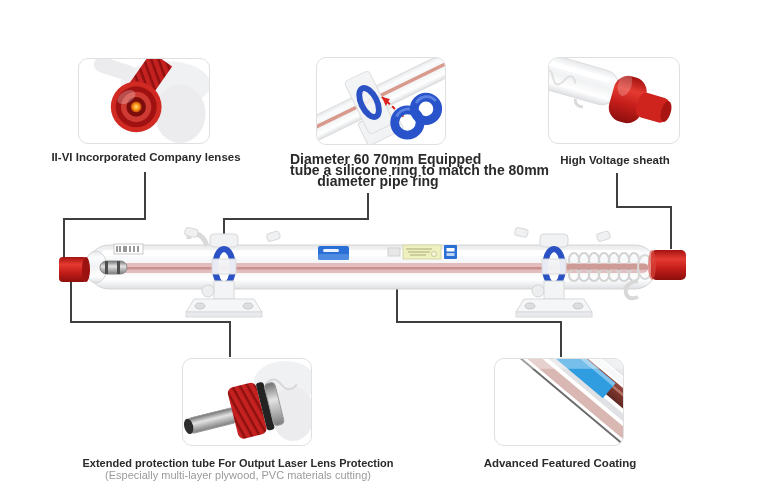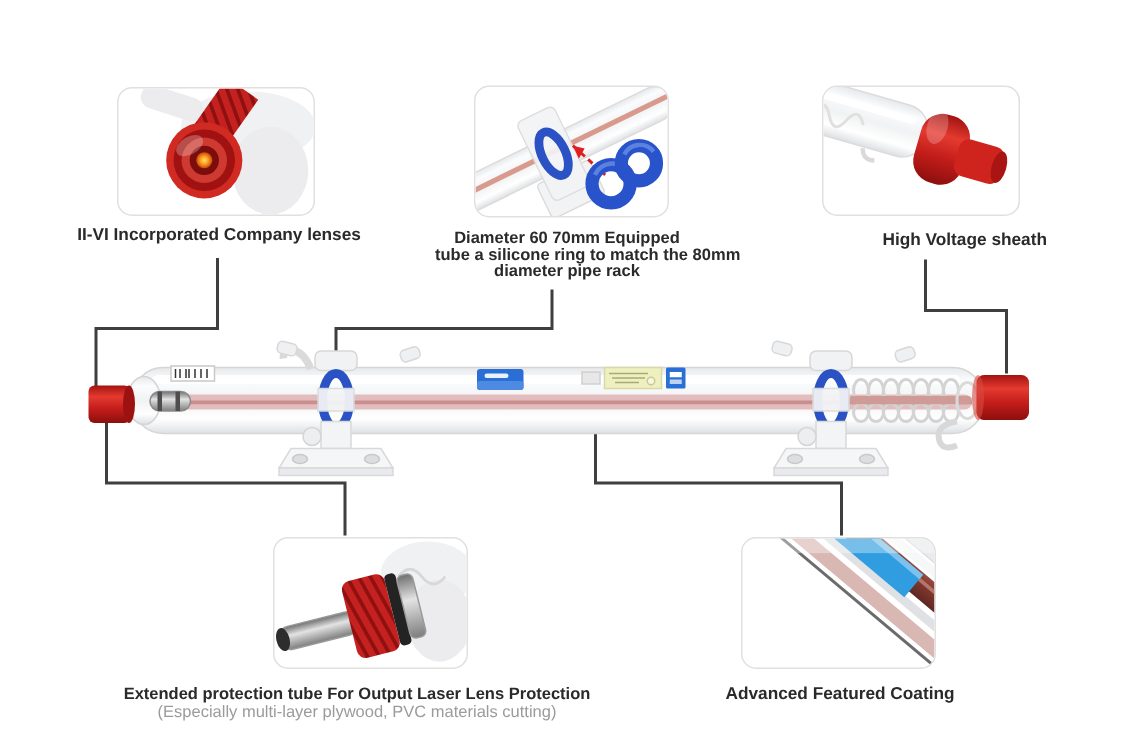--- a/index.html
+++ b/index.html
@@ -11,21 +11,21 @@
   .bg-art{position:absolute;left:0;top:0;width:760px;height:490px;}
   .card{
     position:absolute;background:#fff;border:1px solid #e0e0e0;border-radius:10px;
     overflow:hidden;box-sizing:border-box;
   }
   .card svg{display:block;width:100%;height:100%;}
   .lbl{
     position:absolute;text-align:center;color:#2a2a2a;font-weight:bold;
     font-size:11.5px;line-height:12px;letter-spacing:0;
   }
-  .lbl-3line{font-size:11px;line-height:11px;}
+  .lbl-3line{font-size:14px;line-height:11px;}
   .lbl-sub{font-weight:normal;color:#9b9b9b;font-size:11px;}
   .lbl div{white-space:nowrap;}
 </style>
 </head>
 <body>
 
 <div class="stage">
 
   <svg class="bg-art" viewBox="0 0 760 490">
     <defs>
@@ -263,24 +263,24 @@
     </svg>
   </div>
 
   <div class="lbl" style="left:40px;top:130px;width:212px;">
     <div>II-VI Incorporated Company lenses</div>
   </div>
 
   <div class="lbl lbl-3line" style="left:290px;top:133px;width:176px;">
     <div>Diameter 60 70mm Equipped</div>
     <div>tube a silicone ring to match the 80mm</div>
-    <div>diameter pipe rack</div>
-  </div>
-
-  <div class="lbl" style="left:556px;top:133px;width:142px;text-align:right;">
+    <div>diameter pipe ring</div>
+  </div>
+
+  <div class="lbl" style="left:544px;top:133px;width:142px;">
     <div>High Voltage sheath</div>
   </div>
 
   <div class="lbl" style="left:479px;top:436px;width:162px;">
     <div>Advanced Featured Coating</div>
   </div>
 
   <div class="lbl" style="left:57px;top:436px;width:362px;font-size:11px;">
     <div>Extended protection tube For Output Laser Lens Protection</div>
     <div class="lbl-sub">(Especially multi-layer plywood, PVC materials cutting)</div>

